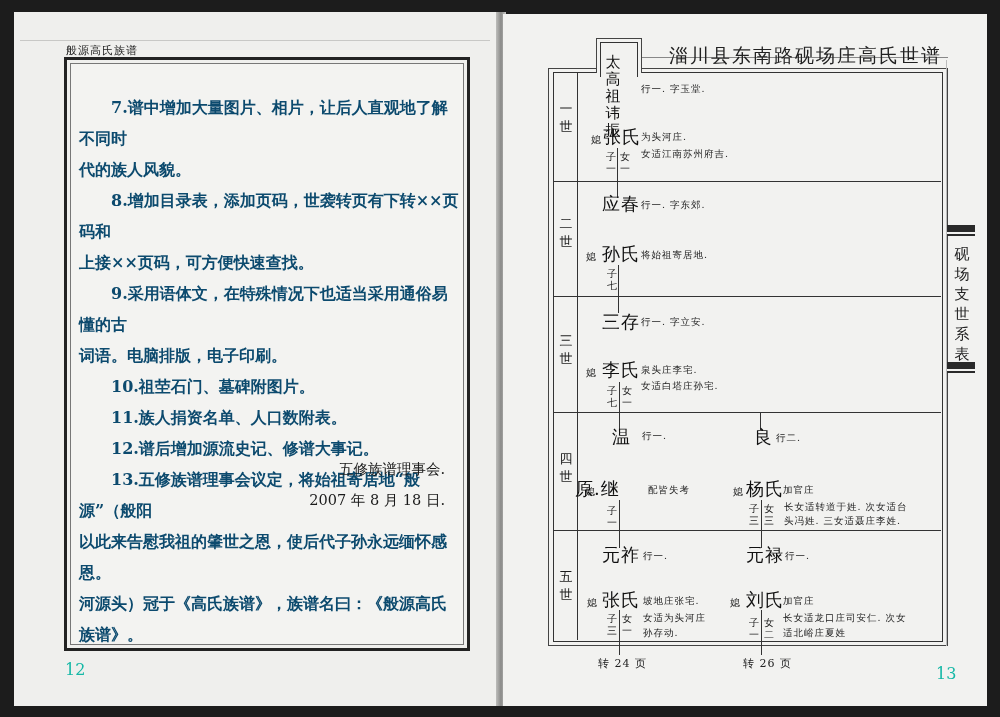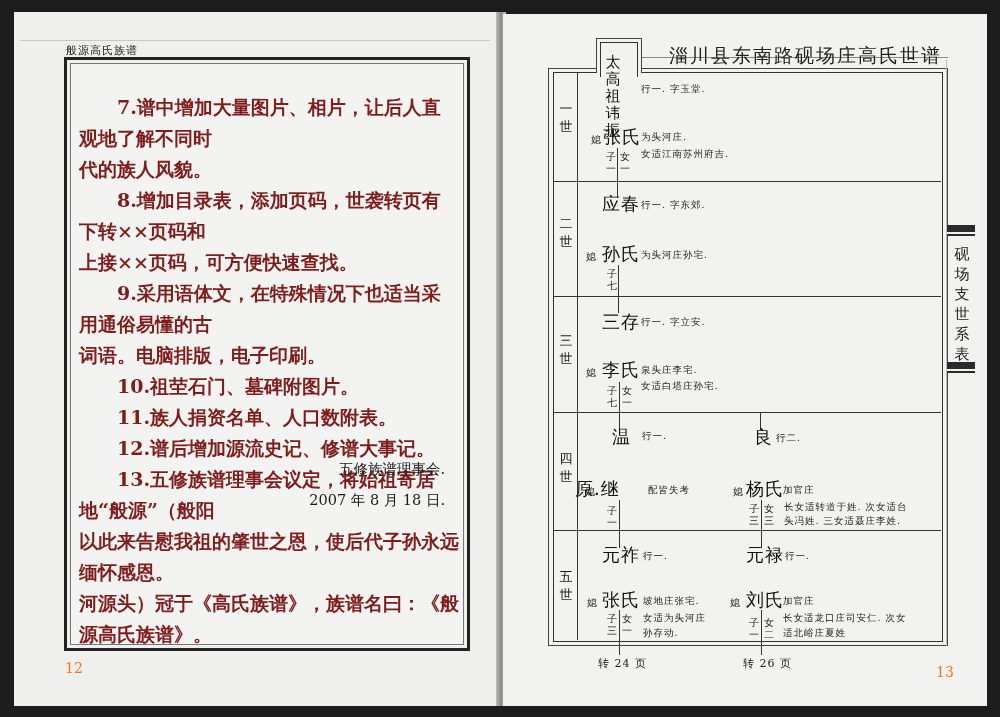--- a/index.html
+++ b/index.html
@@ -5,25 +5,25 @@
   html, body { margin:0; padding:0; }
   body { width:1000px; height:717px; background:#1c1c1c; position:relative; overflow:hidden; font-family:"DejaVu Serif", serif; color:#1a1a1a; }
   .page { position:absolute; background:#f1f1ef; }
   .page.left { left:14px; top:12px; width:486px; height:694px; background:#efefed; }
   .page.right { left:503px; top:14px; width:484px; height:692px; background:#f2f2f0; }
   .gutter { position:absolute; left:496px; top:12px; width:10px; height:694px; background:linear-gradient(90deg,#bdbdbb,#8a8a88,#c9c9c7); }
   .running-head { position:absolute; left:66px; top:43px; font-size:11px; color:#222; letter-spacing:1px; }
   .head-rule { position:absolute; left:20px; top:40px; width:470px; border-top:1px solid #c8c8c6; }
   .box-outer { position:absolute; left:64px; top:57px; width:400px; height:588px; border:3px solid #222; }
   .box-inner { position:absolute; left:3px; top:3px; right:3px; bottom:3px; border:1px solid #777; background:#f3f3f1; }
-  .para { position:absolute; left:8px; width:380px; font-size:19px; line-height:31px; font-weight:bold; color:#7f1d1d; }
+  .para { position:absolute; left:8px; width:380px; font-size:16px; line-height:31px; font-weight:bold; color:#0c4a6e; }
   .para p { margin:0; text-indent:2em; }
   .para p.cont { text-indent:0; }
   .sign { position:absolute; right:18px; font-size:14.5px; font-weight:normal; text-align:right; line-height:31px; }
-  .page-num { position:absolute; font-size:14px; color:#f97316; }
+  .page-num { position:absolute; font-size:16px; color:#14b8a6; }
   
   .title { position:absolute; left:669px; top:43px; font-size:19px; letter-spacing:2px; color:#222; }
   .title-rule { position:absolute; left:640px; top:57px; width:308px; border-top:1px solid #888; }
   .table-outer { position:absolute; left:548px; top:68px; width:398px; height:576px; border:1px solid #444; }
   .table-inner { position:absolute; left:553px; top:72px; width:388px; height:568px; border:1px solid #333; }
   .tab-box-outer { position:absolute; left:596px; top:38px; width:44px; height:34px; border:1px solid #444; border-bottom:none; background:#f2f2f0; }
   .tab-box-inner { position:absolute; left:600px; top:42px; width:36px; height:34px; border:1px solid #333; border-bottom:none; background:#f2f2f0; }
   .gen-col { position:absolute; left:577px; top:72px; height:568px; border-left:1px solid #333; }
   .row-line { position:absolute; left:553px; width:388px; border-top:1px solid #333; }
   .gen-label { position:absolute; left:558px; width:16px; font-size:13px; text-align:center; line-height:18px; }
@@ -95,21 +95,21 @@
 <div class="kids" style="left:606px; top:151px;">子一</div>
 <div class="kids" style="left:620px; top:151px;">女一</div>
 <div class="note" style="left:641px; top:148px;">女适江南苏州府吉.</div>
 <div class="vline" style="left:617px; top:148px; height:50px;"></div>
 
 <div class="gen-label" style="top:215px;">二世</div>
 <div class="name" style="left:602px; top:192px;">应春</div>
 <div class="note" style="left:641px; top:199px;">行一. 字东郊.</div>
 <div class="wife-mark" style="left:586px; top:250px;">媳</div>
 <div class="name" style="left:602px; top:242px;">孙氏</div>
-<div class="note" style="left:641px; top:249px;">为头河庄孙宅.</div>
+<div class="note" style="left:641px; top:249px;">将始祖寄居地.</div>
 <div class="kids" style="left:607px; top:268px;">子七</div>
 <div class="vline" style="left:618px; top:265px; height:48px;"></div>
 
 <div class="gen-label" style="top:332px;">三世</div>
 <div class="name" style="left:602px; top:310px;">三存</div>
 <div class="note" style="left:641px; top:316px;">行一. 字立安.</div>
 <div class="wife-mark" style="left:586px; top:366px;">媳</div>
 <div class="name" style="left:602px; top:358px;">李氏</div>
 <div class="note" style="left:641px; top:364px;">泉头庄李宅.</div>
 <div class="kids" style="left:607px; top:385px;">子七</div>

